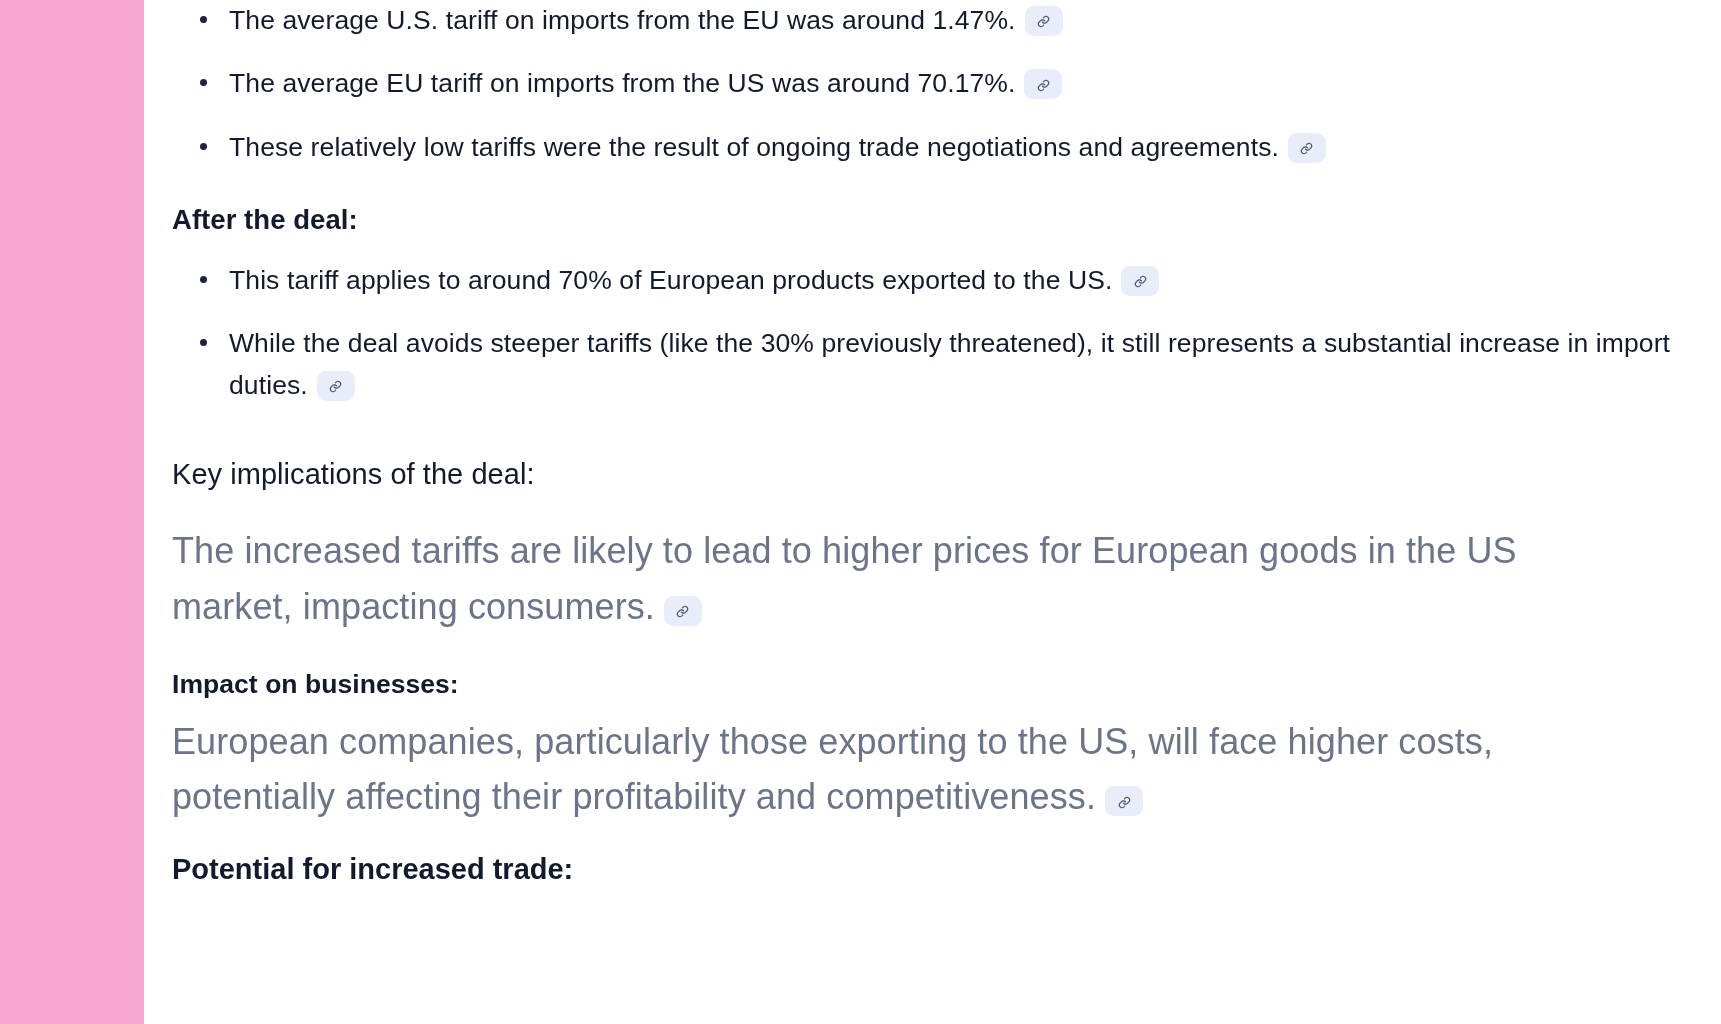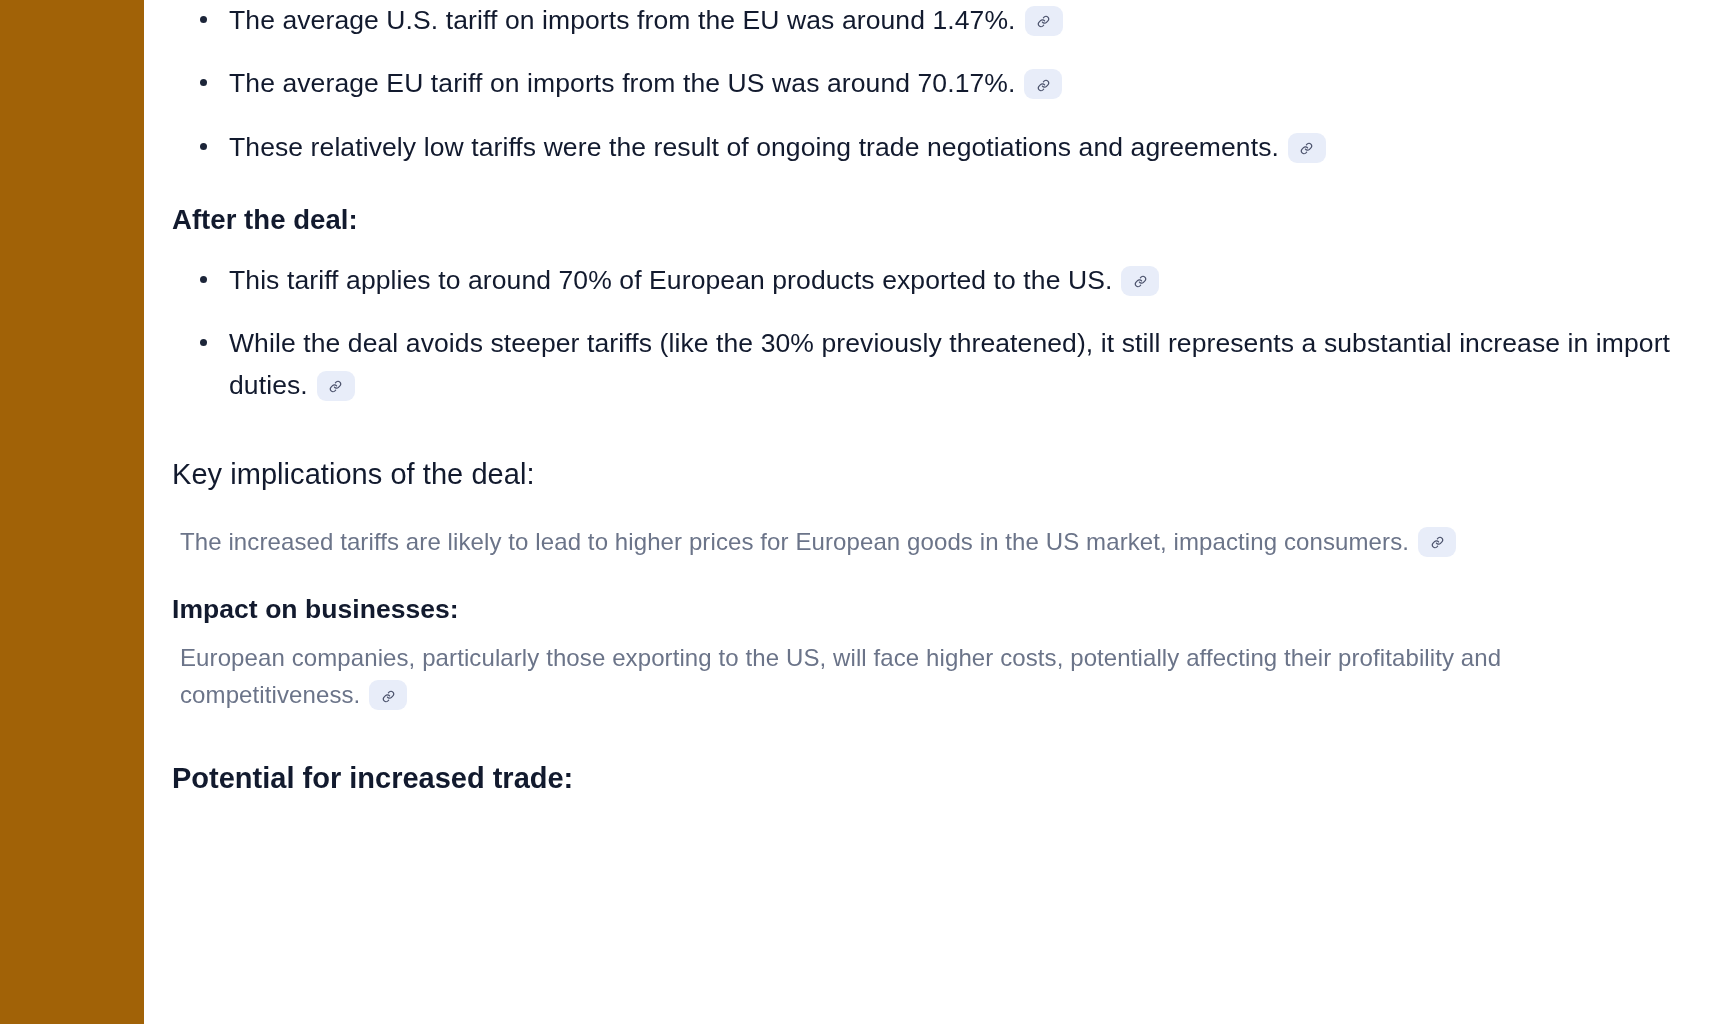--- a/index.html
+++ b/index.html
@@ -9,21 +9,21 @@
     height: 1024px;
     overflow: hidden;
     background: #e9ebef;
     font-family: "Liberation Sans", sans-serif;
   }
 
   #page {
     position: relative;
     width: 1384px;
     height: 1024px;
-    background: #a16207;
+    background: #f9a8d4;
   }
 
   
   .sheet {
     position: absolute;
     left: 144px;
     top: 0;
     width: 1577px;
     height: 1024px;
     background: #ffffff;
@@ -82,24 +82,24 @@
 
   .subhead {
     font-size: 26.5px;
     font-weight: 700;
     color: #121a2e;
     margin: 34px 0 14px 0;
     letter-spacing: 0.05px;
   }
 
   .para {
-    font-size: 24px;
+    font-size: 36px;
     line-height: 1.55;
     color: #6b7489;
-    margin: 0 0 10px 8px;
+    margin: 0 0 10px 0;
     letter-spacing: 0.1px;
     max-width: 1400px;
   }
 
   
   .cite {
     display: inline-block;
     vertical-align: 3px;
     min-width: 38px;
     height: 30px;
@@ -118,21 +118,21 @@
 
   .cite-wrap { white-space: nowrap; }
 
   
   .top-block { padding-top: 8px; }
 
   .clipped-head {
     font-size: 29px;
     font-weight: 700;
     color: #121a2e;
-    margin-top: 48px;
+    margin-top: 28px;
     
   }
 </style>
 </head>
 <body>
 
 <div id="page">
   <div class="sheet">
     <div class="content">
 

